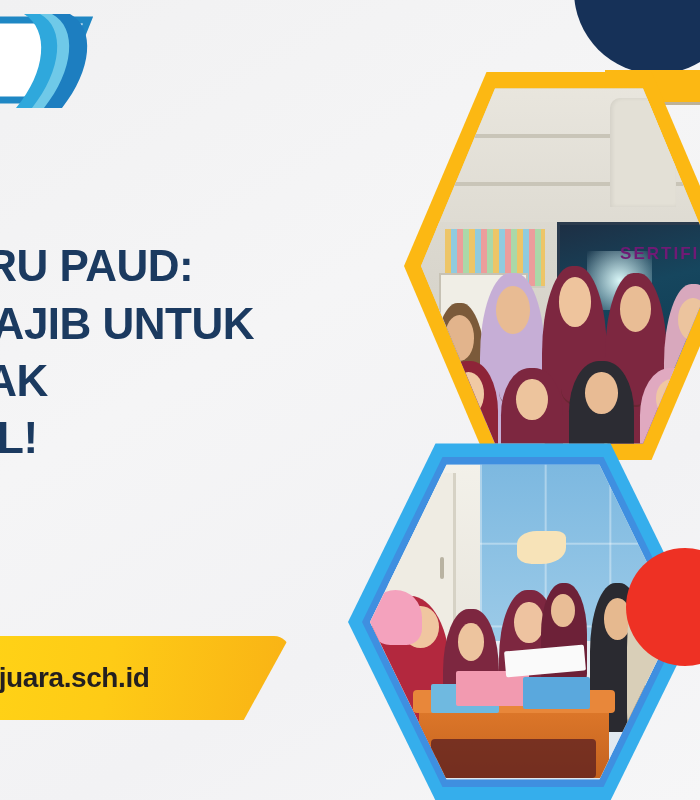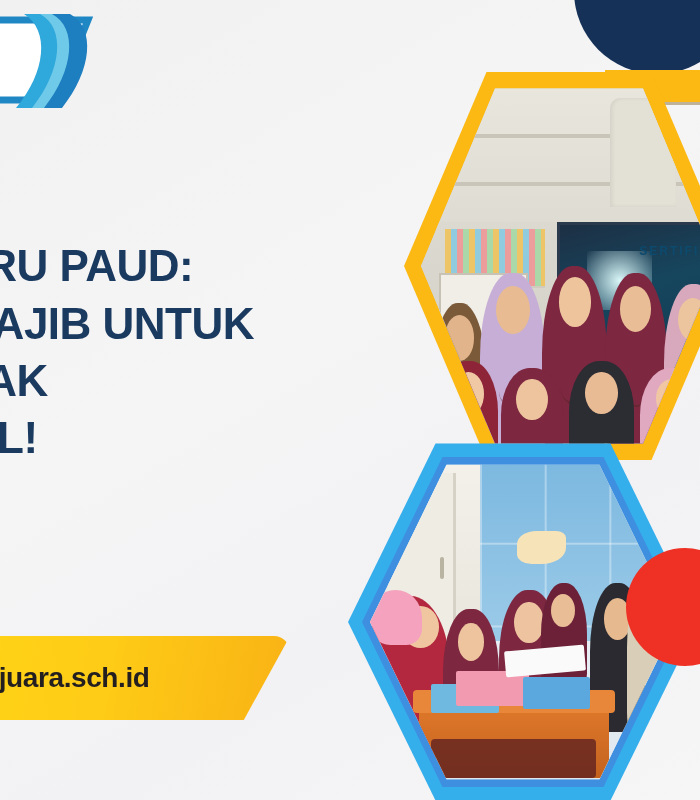--- a/index.html
+++ b/index.html
@@ -147,21 +147,21 @@
       background: linear-gradient(#e9e6de, #dedbd2); }
   .p1 .ceil-line { position:absolute; left:0; width:100%; height:4px; background:#c9c5b8; }
   .p1 .duct { position:absolute; right:14%; top:4%; width:22%; height:30%;
       background:#e3e0d6; border-radius:10px 10px 0 0; box-shadow:inset 2px 0 4px rgba(0,0,0,.07);}
   .p1 .wall { position:absolute; left:0; top:38%; width:100%; height:62%;
       background: linear-gradient(#dcd9d0, #cfccc3); }
   .p1 .screen { position:absolute; right:2%; top:38%; width:52%; height:40%;
       background: linear-gradient(165deg,#1d2f44,#16465e 45%, #0f3b52);
       border:3px solid #2b3b4d; }
   .p1 .screen-txt { position:absolute; right:6%; top:44%;
-      color:#0c4a6e; font-size:12px; font-weight:700; letter-spacing:2px; }
+      color:#701a75; font-size:17px; font-weight:700; letter-spacing:2px; }
   .p1 .screen-glow { position:absolute; right:22%; top:46%; width:22%; height:16%;
       background:radial-gradient(circle,#d9f6f7,rgba(217,246,247,0)); }
   .p1 .rainbow { position:absolute; left:8%; top:40%; width:34%; height:16%;
       background: repeating-linear-gradient(90deg,
         #f2c14e 0 6%, #7ec8e3 6% 12%, #f18f8f 12% 18%, #9fd99f 18% 24%); opacity:.8;
       border-bottom:2px solid #cfc9bb; }
   .p1 .board { position:absolute; left:6%; top:52%; width:30%; height:22%;
       background:#f0eee6; border:2px solid #c7c2b4; }
 
   

